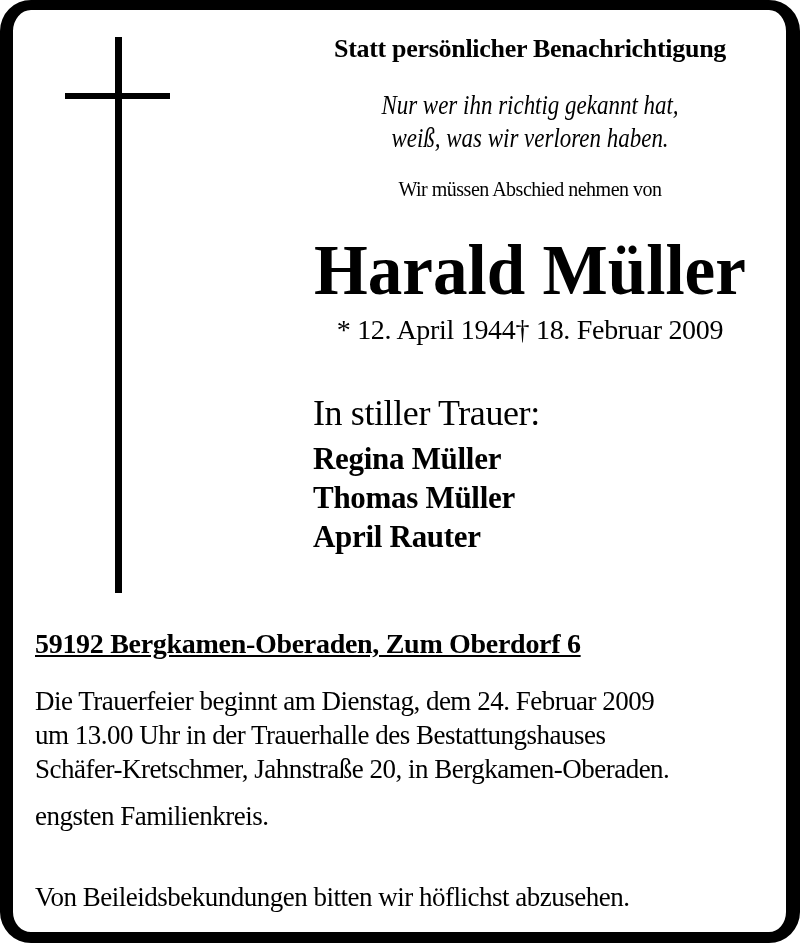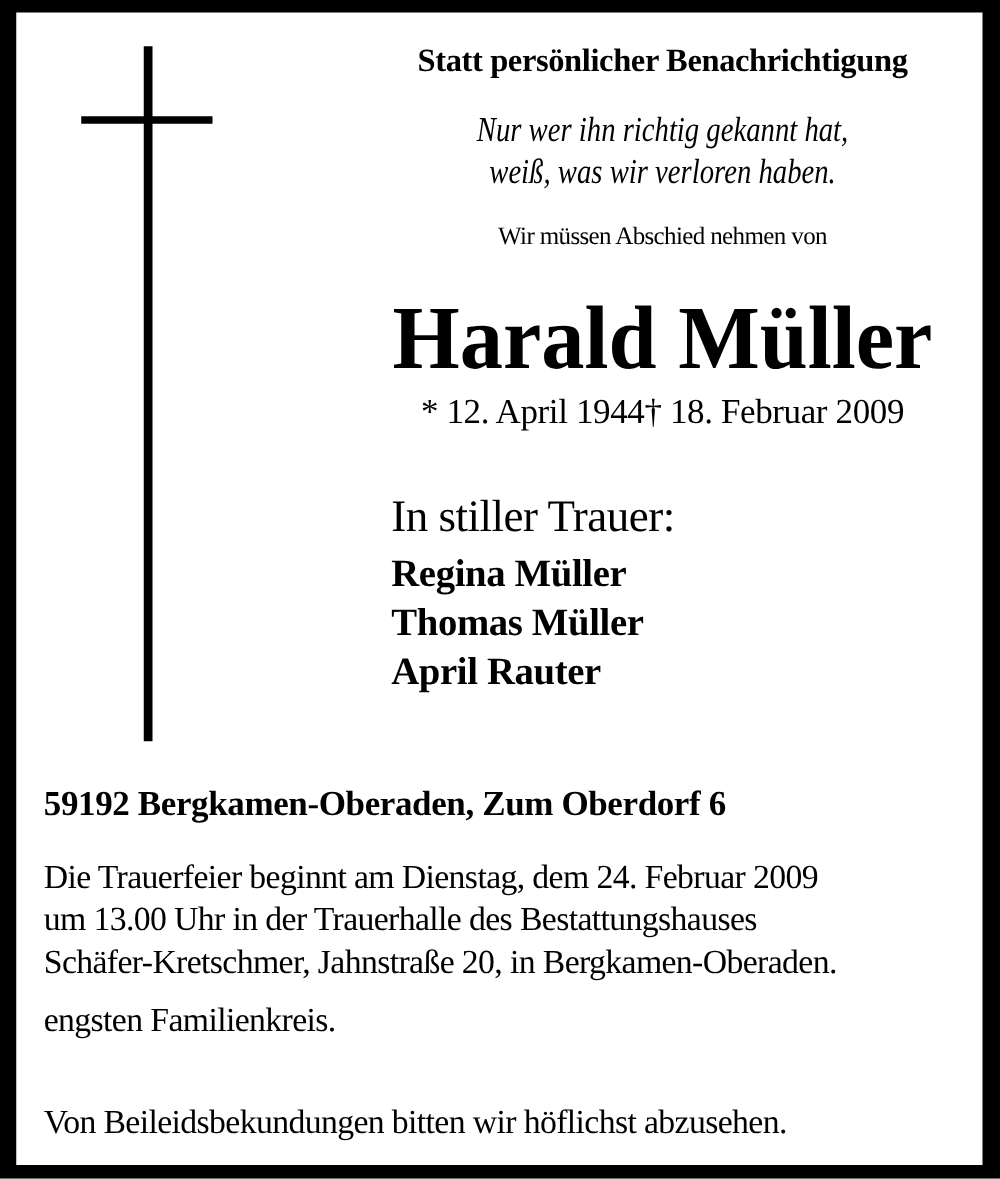--- a/index.html
+++ b/index.html
@@ -15,20 +15,21 @@
     background: #ffffff;
     border-style: solid;
     border-color: #000000;
     border-top-width: 10px;
     border-right-width: 14px;
     border-bottom-width: 11px;
     border-left-width: 13px;
     overflow: hidden;
     font-family: "Liberation Serif", "DejaVu Serif", serif;
     color: #000000;
+    border-radius: 31px;
   }
   
   .cross-v {
     position: absolute;
     left: 102px;  
     top: 27px;    
     width: 7px;
     height: 556px;
     background: #000000;
   }
@@ -118,20 +119,21 @@
   }
   
   .address {
     position: absolute;
     left: 22px;            
     top: 618px;            
     font-size: 28px;
     font-weight: bold;
     letter-spacing: -0.3px;
     white-space: nowrap;
+    text-decoration: underline;
   }
   .para {
     position: absolute;
     left: 22px;
     font-size: 27px;
     line-height: 34px;
     letter-spacing: -0.5px;
     white-space: nowrap;
   }
   .para-funeral    { top: 674px; }  

